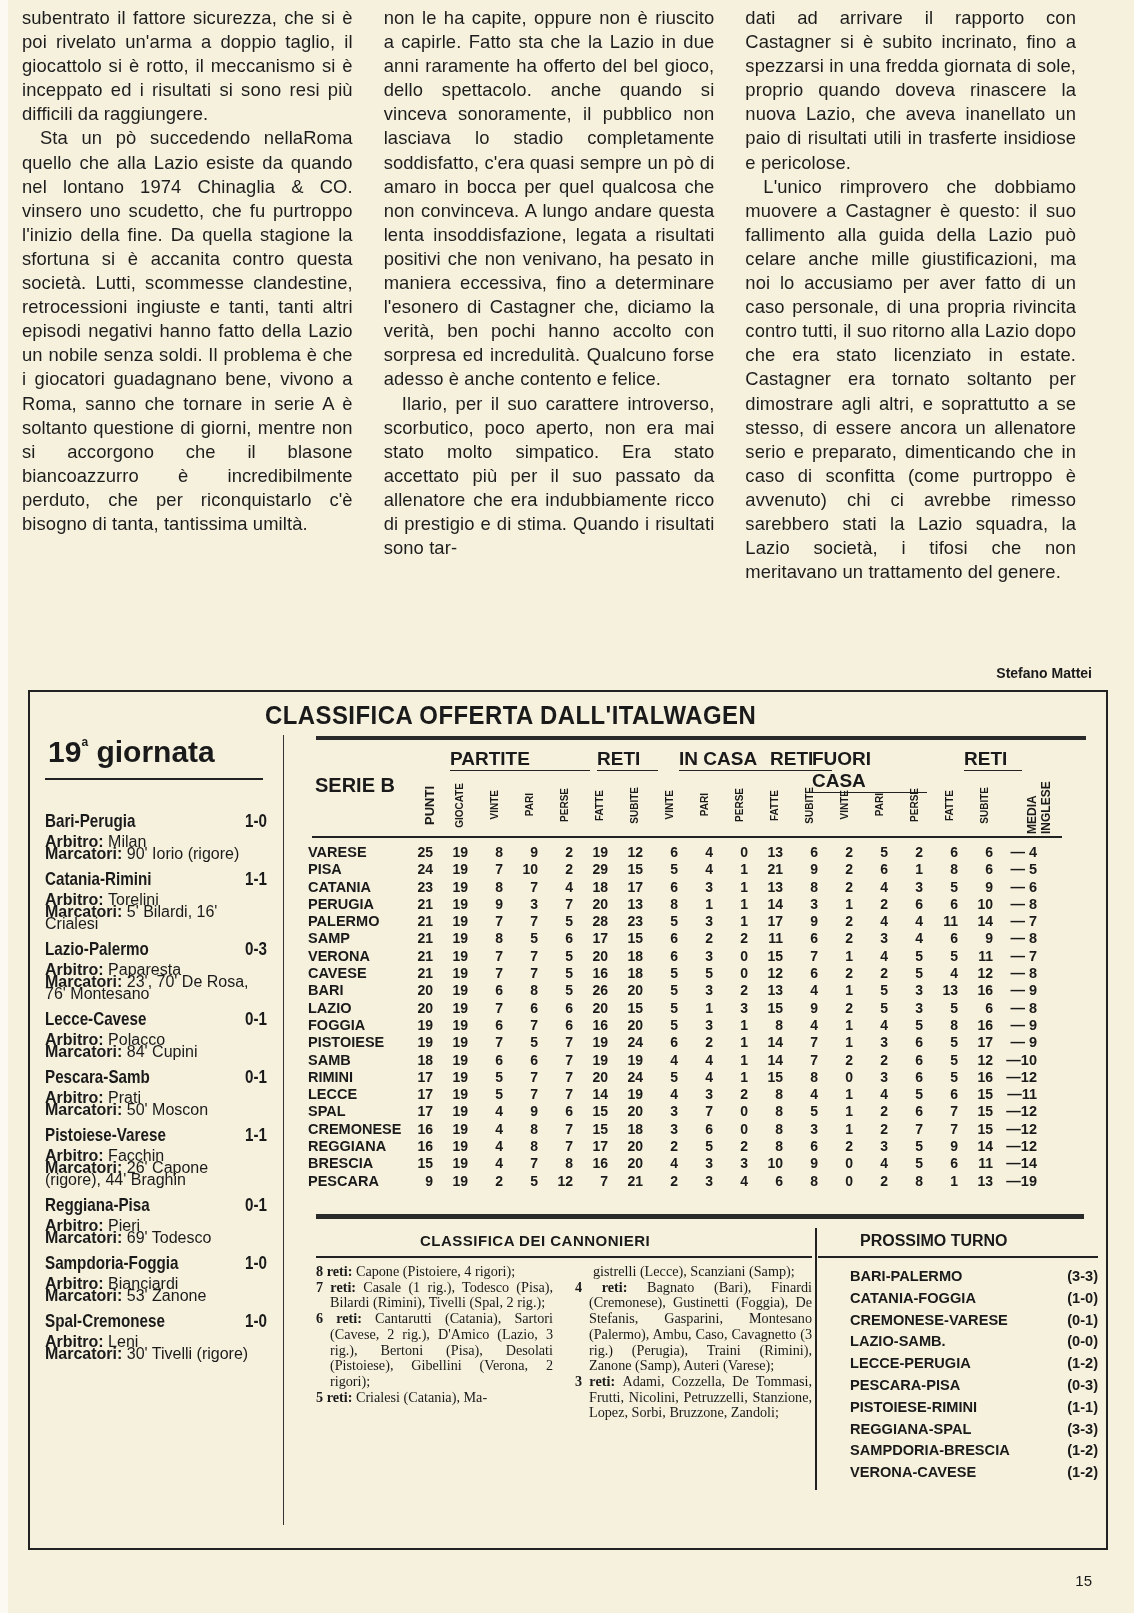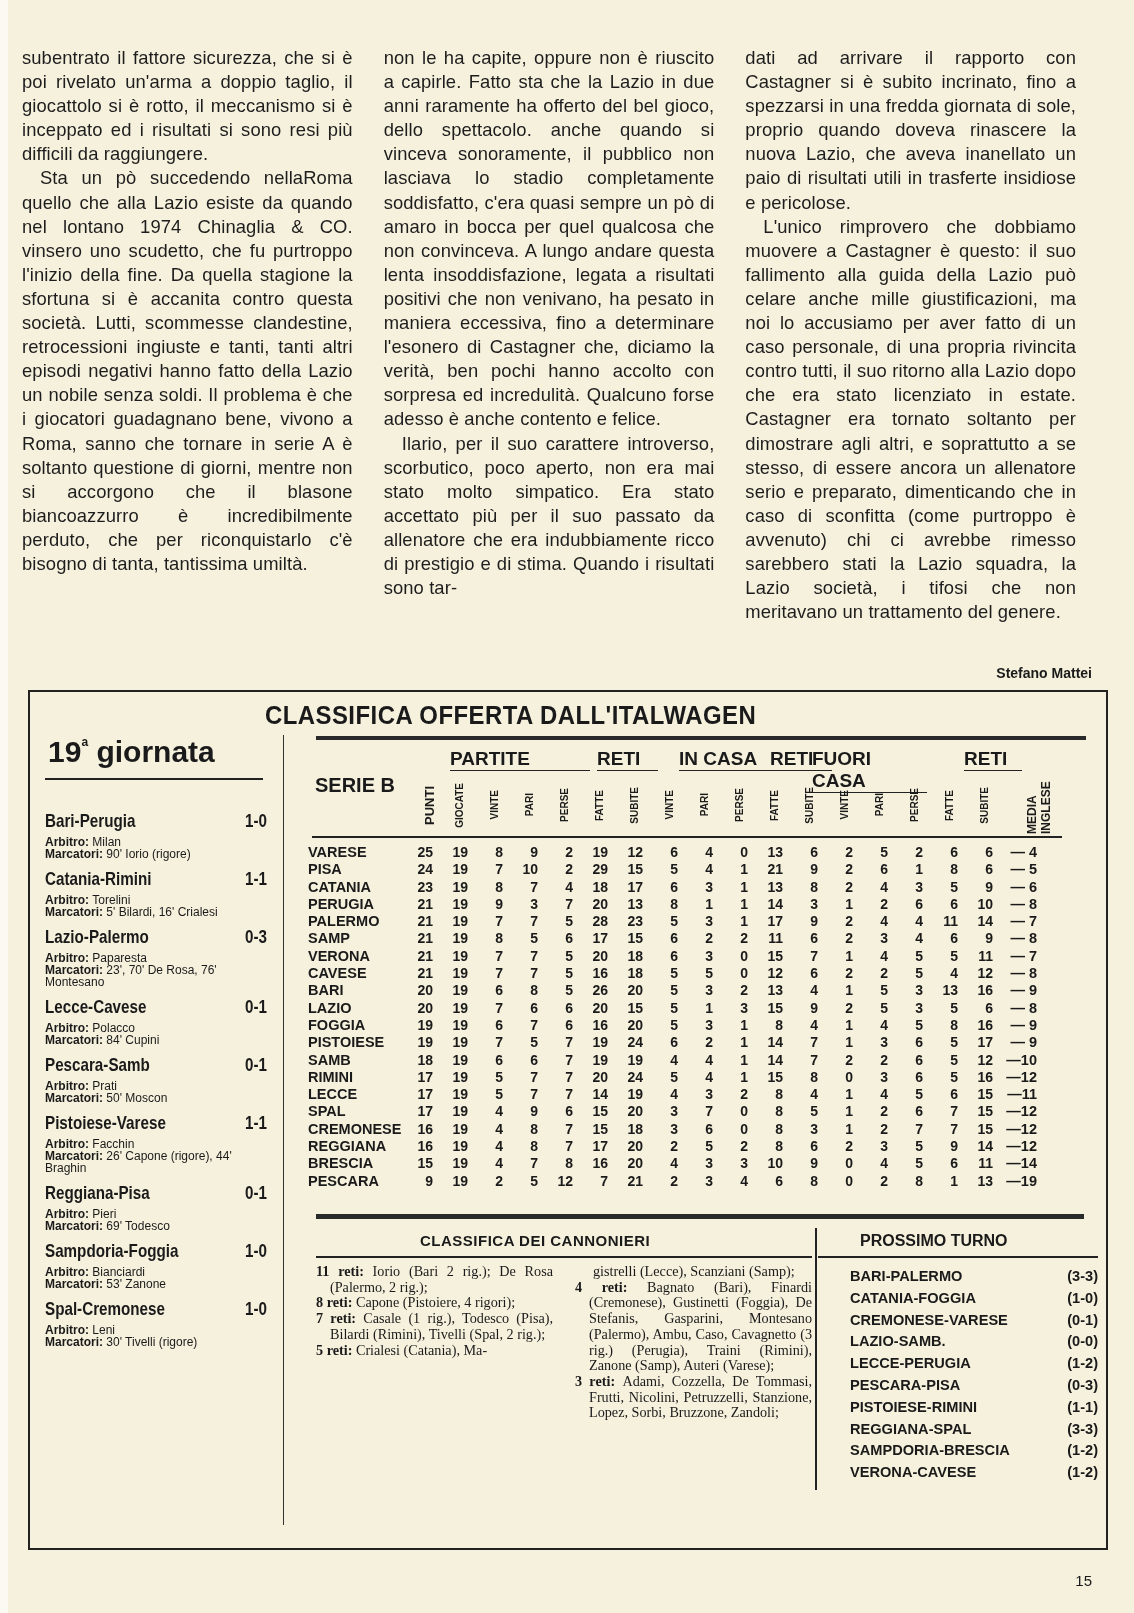--- a/index.html
+++ b/index.html
@@ -1,30 +1,30 @@
 <!DOCTYPE html>
 <html><head>
 <meta charset="utf-8">
 <style>
   html,body{margin:0;padding:0;}
   body{width:1134px;height:1613px;background:#f6f1dd;color:#1a1a1a;position:relative;overflow:hidden;font-family:"Liberation Sans",sans-serif;}
-  .article{position:absolute;left:22px;top:6px;width:1072px;display:flex;gap:13px;margin-top:40px;}
+  .article{position:absolute;left:22px;top:6px;width:1072px;display:flex;gap:13px;}
   .col{width:358px;box-sizing:border-box;padding-right:18px;}
   .col p{margin:0;font-size:18.4px;line-height:24.1px;text-align:justify;color:#1d1d1d;letter-spacing:.1px;}
   .col p.indent{text-indent:18px;}
   .byline{position:absolute;right:42px;top:665px;font-weight:bold;font-size:14px;}
   .box{position:absolute;left:28px;top:690px;width:1080px;height:860px;border:2px solid #222;box-sizing:border-box;}
   .box-title{position:absolute;left:265px;top:700px;font-size:26px;font-weight:bold;letter-spacing:.5px;font-family:"Liberation Sans",sans-serif;transform:scaleX(.92);transform-origin:left;}
   .gior-title{position:absolute;left:48px;top:735px;font-size:30px;font-weight:bold;}
   .gior-title sup{font-size:12px;vertical-align:top;}
   .gior-rule{position:absolute;left:45px;top:778px;width:218px;height:2px;background:#222;}
   .results{position:absolute;left:45px;top:810px;width:222px;}
   .match{margin-bottom:8px;}
   .match .mh{display:flex;justify-content:space-between;font-family:"Liberation Sans",sans-serif;font-weight:bold;font-size:19px;transform:scaleX(.8);transform-origin:left;width:125%;line-height:22px;}
-  .match .info{font-size:12px;line-height:12px;margin-top:4px;}
+  .match .info{font-size:16px;line-height:12px;margin-top:4px;}
   .match .info b{font-weight:bold;}
   .vline{position:absolute;left:283px;top:735px;width:1px;height:790px;background:#333;}
   .thick{position:absolute;left:316px;top:736px;width:770px;height:4px;background:#2a2a2a;}
   .hdr{position:absolute;left:300px;top:740px;width:790px;height:100px;}
   .grp{position:absolute;top:8px;font-weight:bold;font-size:19px;border-bottom:1.5px solid #222;}
   .vh{position:absolute;top:36px;height:58px;display:flex;align-items:center;justify-content:center;}
   .vh span{writing-mode:vertical-rl;transform:rotate(180deg);font-size:10px;font-weight:bold;}
   .seb{position:absolute;left:15px;top:34px;font-size:20px;font-weight:bold;}
   .hrow{position:absolute;left:312px;top:836px;width:750px;height:2px;background:#222;}
   .rows{position:absolute;left:308px;top:844px;}
@@ -657,23 +657,23 @@
       <span class="n">13</span>
       <span class="m">—19</span>
     </div>
   </div>
 
 <div class="thick2"></div>
 <div class="can-title">CLASSIFICA DEI CANNONIERI</div>
 <div class="can-rule"></div>
 <div class="can" id="can">
     <div class="c">
-      <p><b>11 reti: </b><span>Iorio (Bari 2 rig.); De Rosa (Palermo, 2 rig.);</span></p>
       <p><b>8 reti: </b><span>Capone (Pistoiere, 4 rigori);</span></p>
       <p><b>7 reti: </b><span>Casale (1 rig.), Todesco (Pisa), Bilardi (Rimini), Tivelli (Spal, 2 rig.);</span></p>
+      <p><b>6 reti: </b><span>Cantarutti (Catania), Sartori (Cavese, 2 rig.), D'Amico (Lazio, 3 rig.), Bertoni (Pisa), Desolati (Pistoiese), Gibellini (Verona, 2 rigori);</span></p>
       <p><b>5 reti: </b><span>Crialesi (Catania), Ma-</span></p>
     </div>
     <div class="c">
       <p style="padding-left: 18px; text-indent: 0px;"><span>gistrelli (Lecce), Scanziani (Samp);</span></p>
       <p><b>4 reti: </b><span>Bagnato (Bari), Finardi (Cremonese), Gustinetti (Foggia), De Stefanis, Gasparini, Montesano (Palermo), Ambu, Caso, Cavagnetto (3 rig.) (Perugia), Traini (Rimini), Zanone (Samp), Auteri (Varese);</span></p>
       <p><b>3 reti: </b><span>Adami, Cozzella, De Tommasi, Frutti, Nicolini, Petruzzelli, Stanzione, Lopez, Sorbi, Bruzzone, Zandoli;</span></p>
     </div>
   </div>
 
 <div class="vline2"></div>

